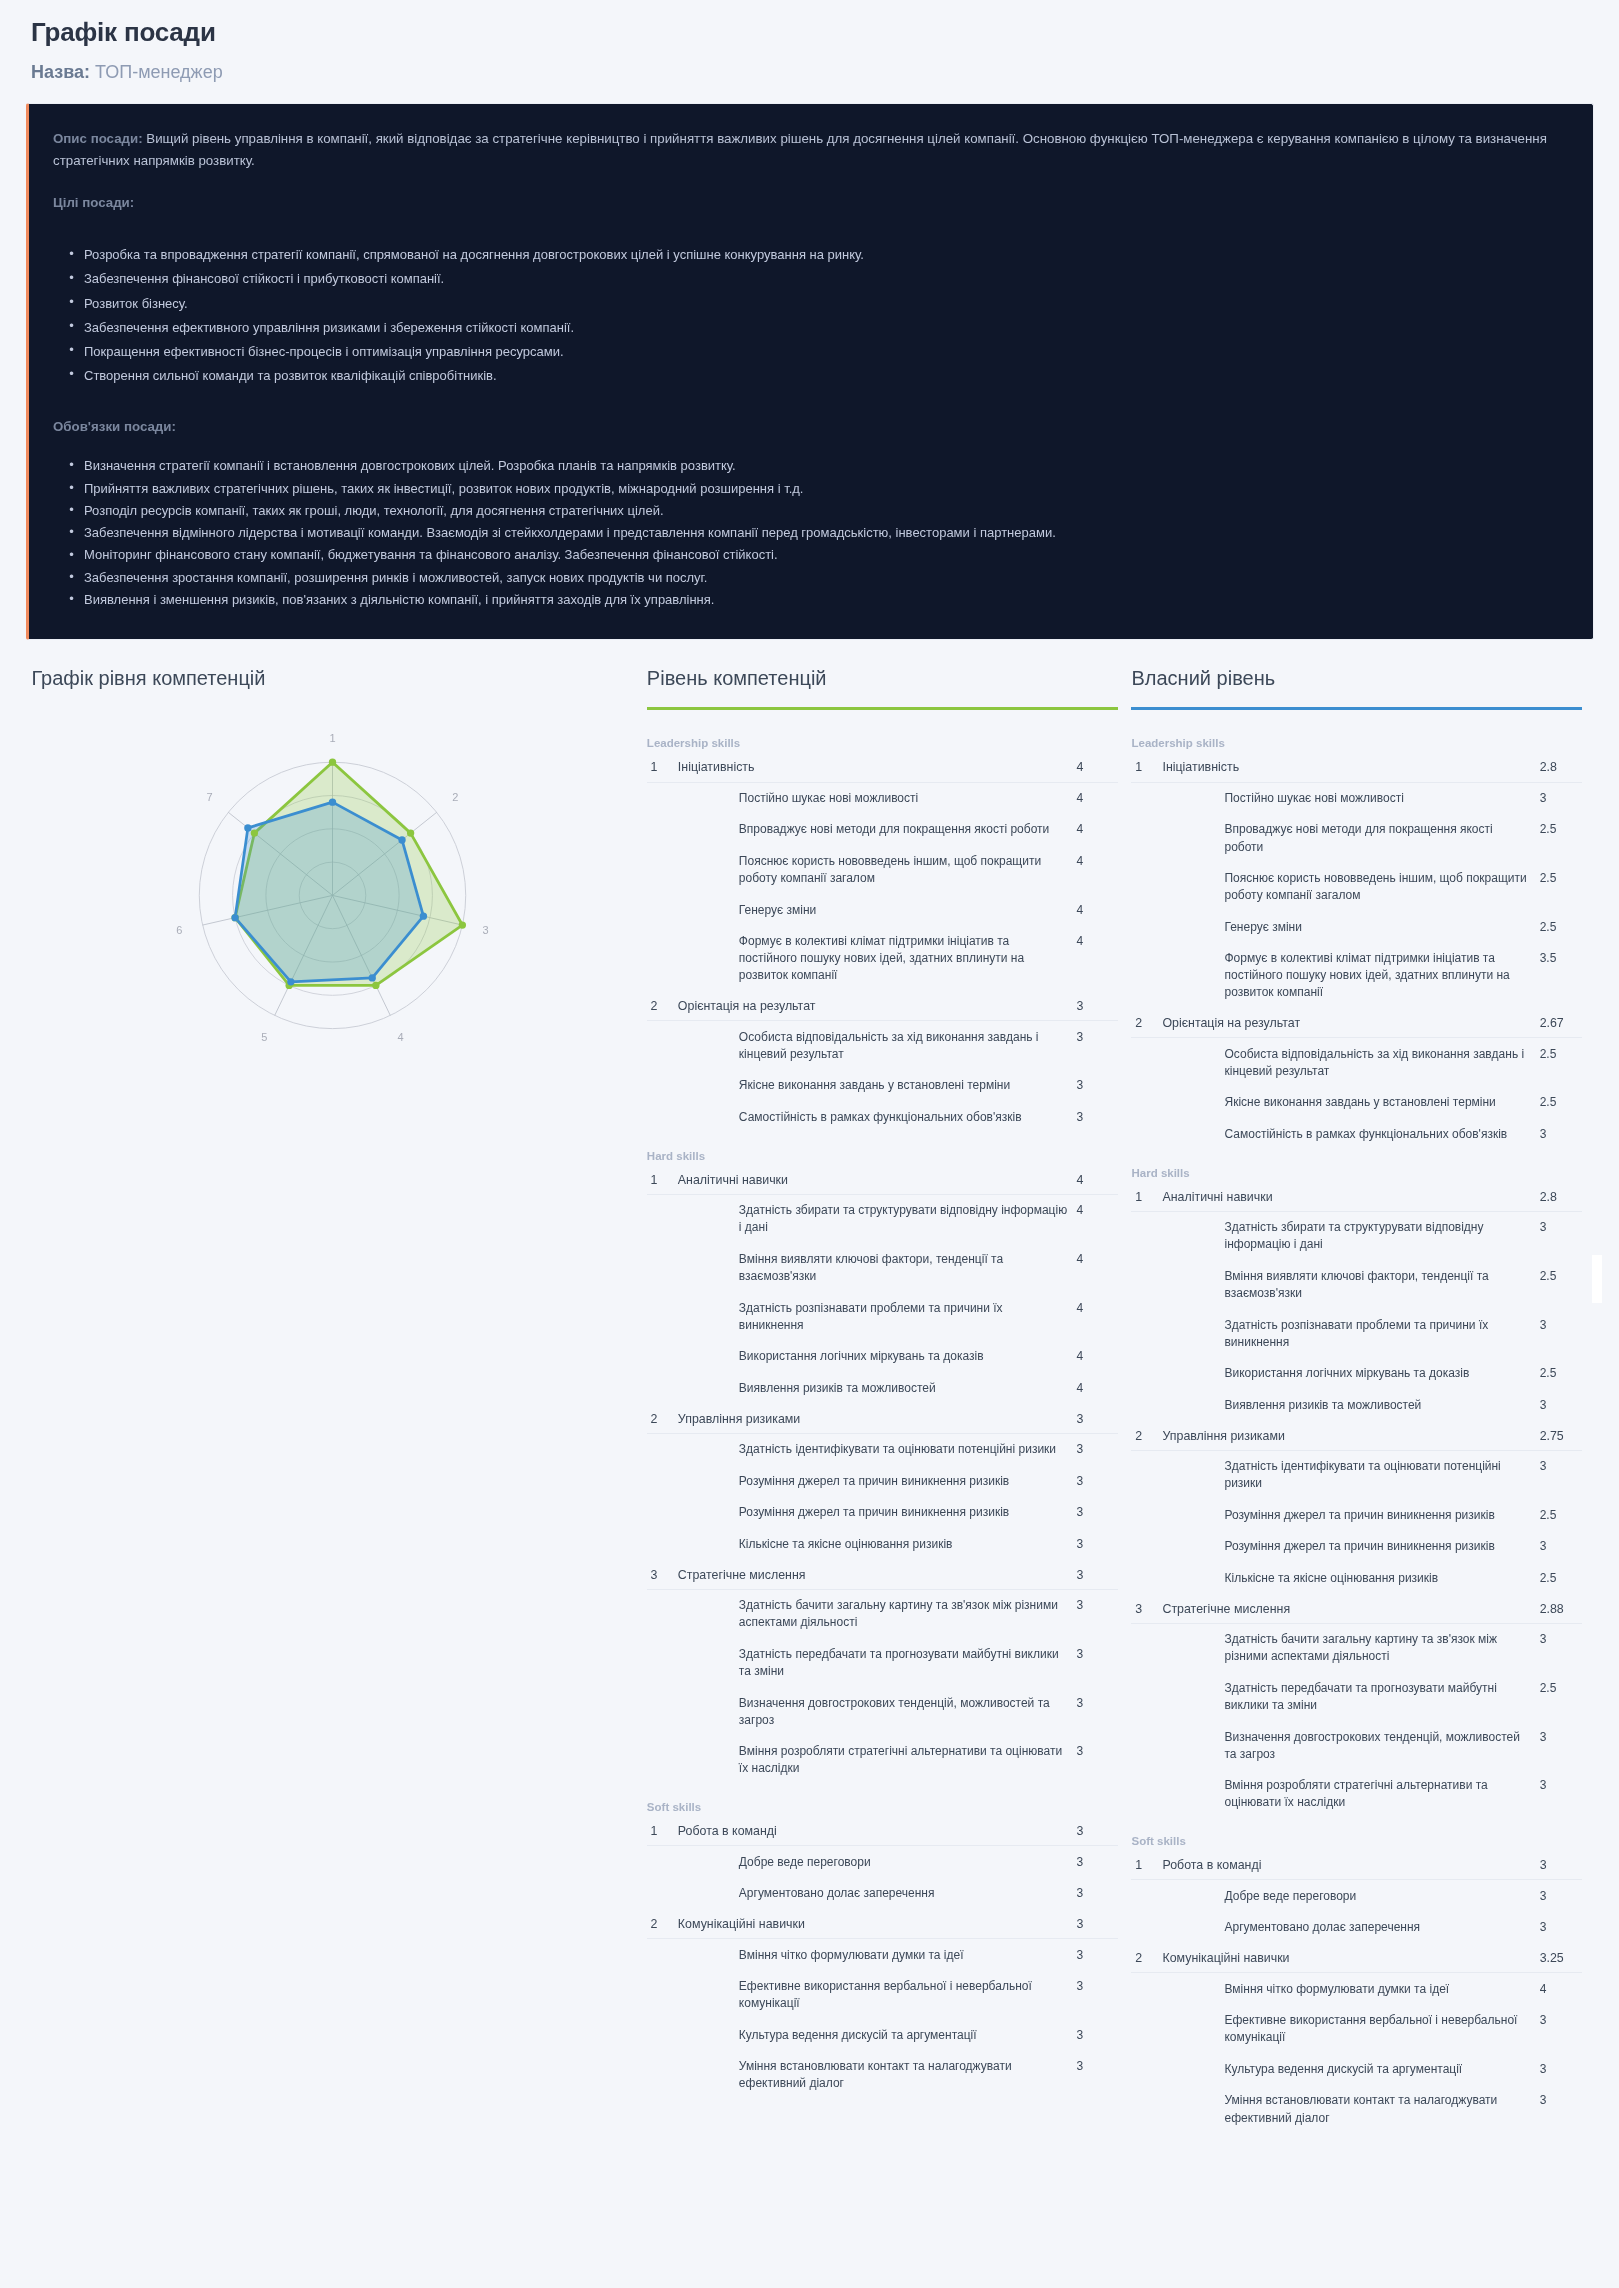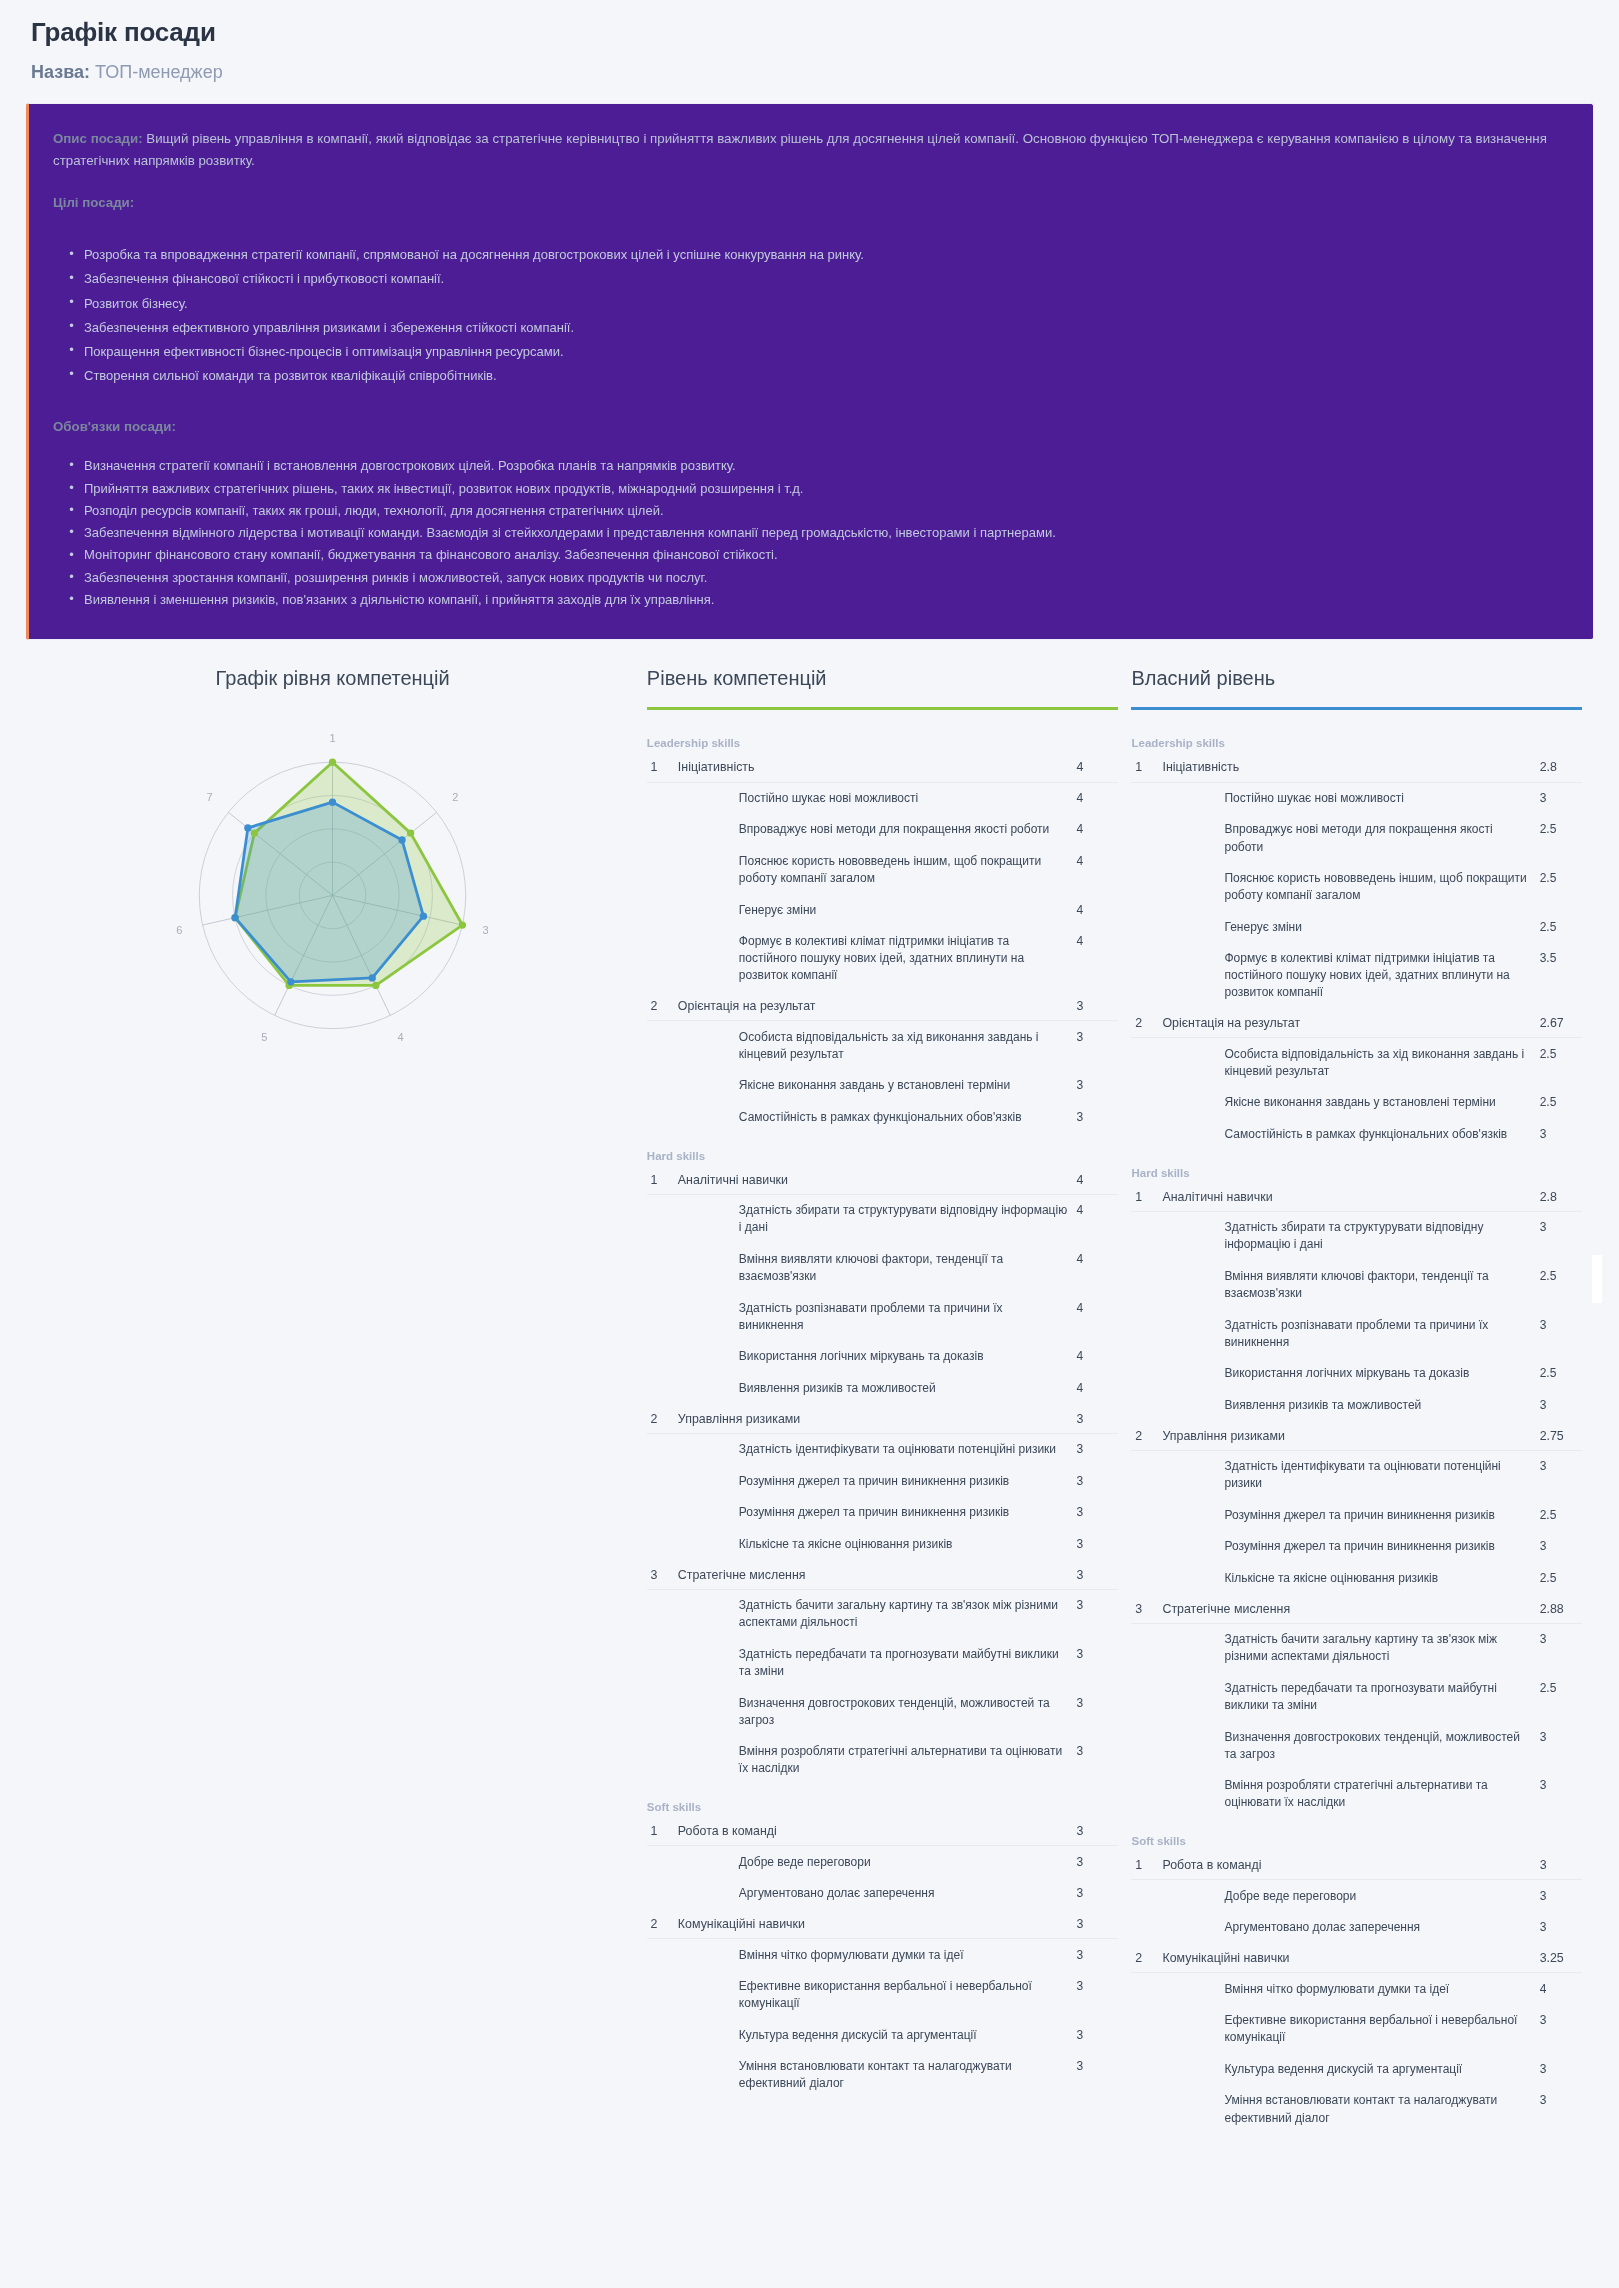--- a/index.html
+++ b/index.html
@@ -21,21 +21,21 @@
     letter-spacing: -0.2px;
     margin: 0 0 14.7px 0;
   }
   .meta-row { font-size: 18px; margin-bottom: 20px; }
   .meta-label { font-weight: bold; color: #6a7a92; }
   .meta-value { color: #8e9bb3; }
 
   
   .desc-card {
     margin: 0 26px 0 26px;
-    background: #4c1d95;
+    background: #0f172a;
     border-left: 3.7px solid #f08a5d;
     border-top: 0.9px solid #eceff5;
     border-right: 0.9px solid #eceff5;
     border-bottom: 0.9px solid #eceff5;
     border-radius: 2.8px;
     padding: 24px 29px 27.5px 24px;
   }
   .desc-line {
     font-size: 13.3px;
     line-height: 1.62;
@@ -69,21 +69,21 @@
   ul.bullets.spaced li { padding: 1.8px 0; }
   .goals-gap { height: 26px; }
 
   
   .columns {
     display: flex;
     align-items: flex-start;
     padding: 27.5px 18.4px 0 18.4px;
     gap: 0;
   }
-  .col-chart { width: 643px; padding: 0 13px 0 13px; text-align: center; }
+  .col-chart { width: 643px; padding: 0 13px 0 13px; }
   .col-mid   { width: 496px; padding: 0 13px 0 0; }
   .col-right { width: 481px; padding: 0 20px 0 0; position: relative; }
 
   .col-heading {
     font-size: 20px;
     color: #3c4858;
     font-weight: normal;
     margin: 0 0 7.3px 0;
     padding: 0 0 9.2px 0;
   }

